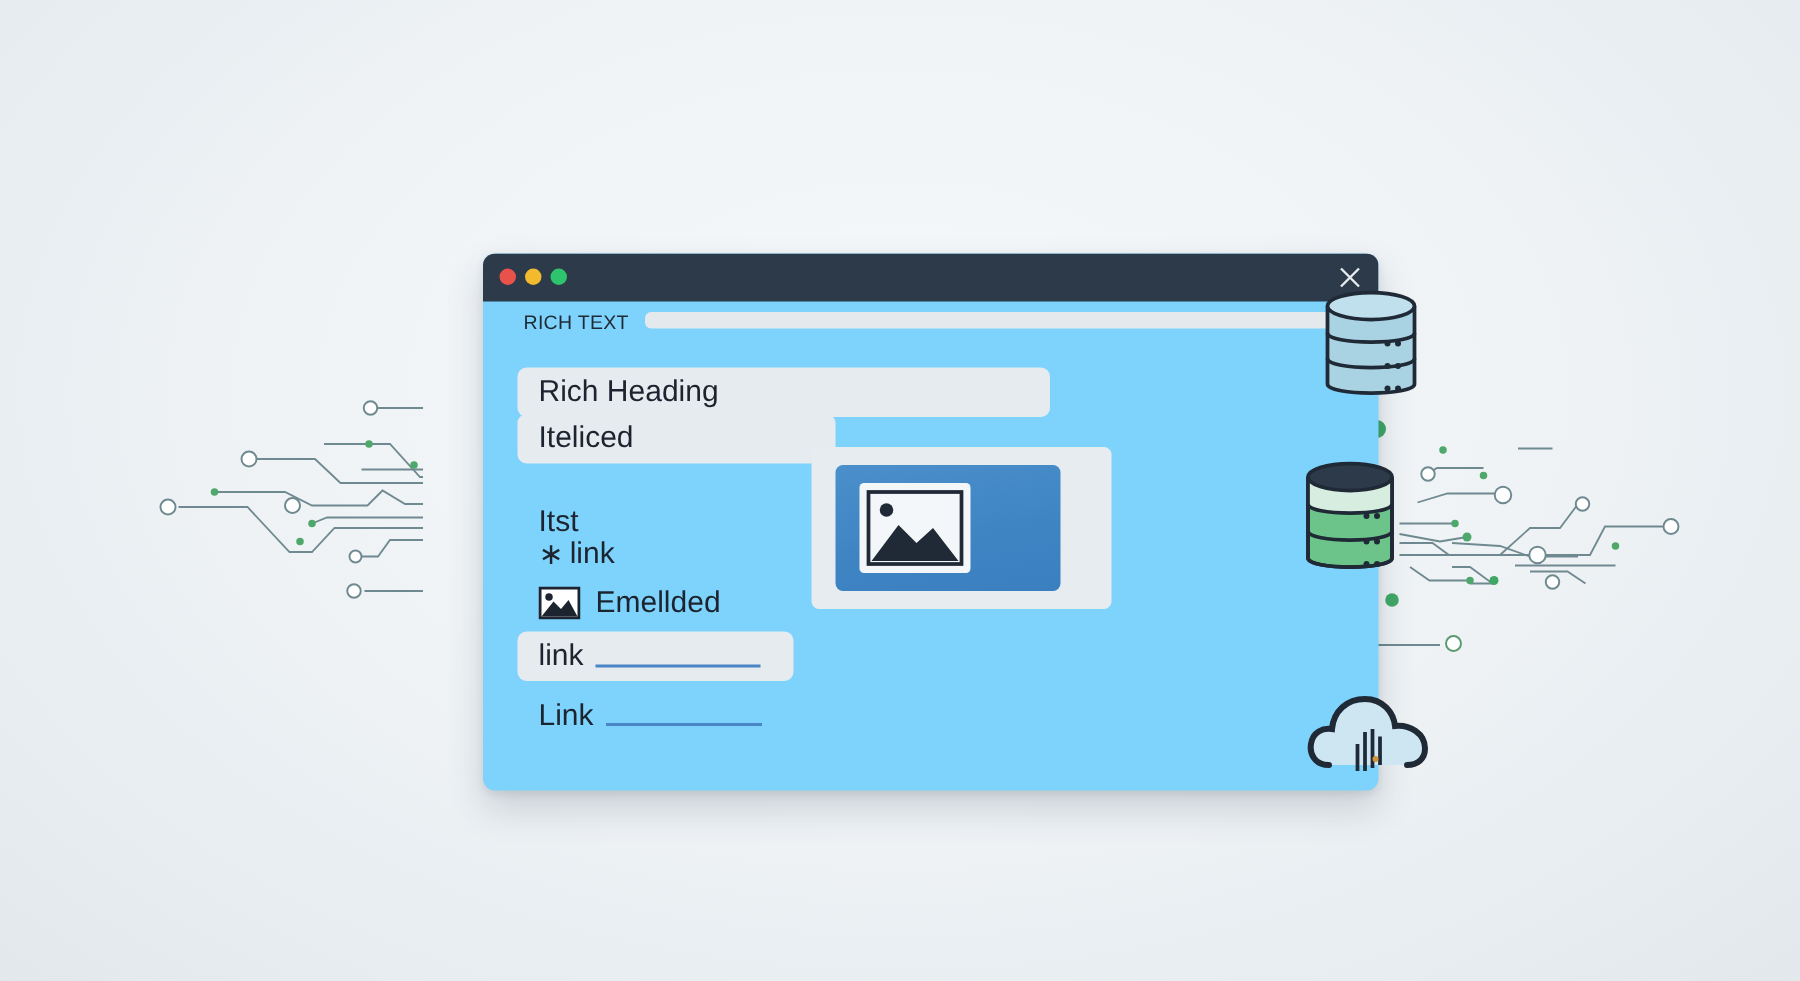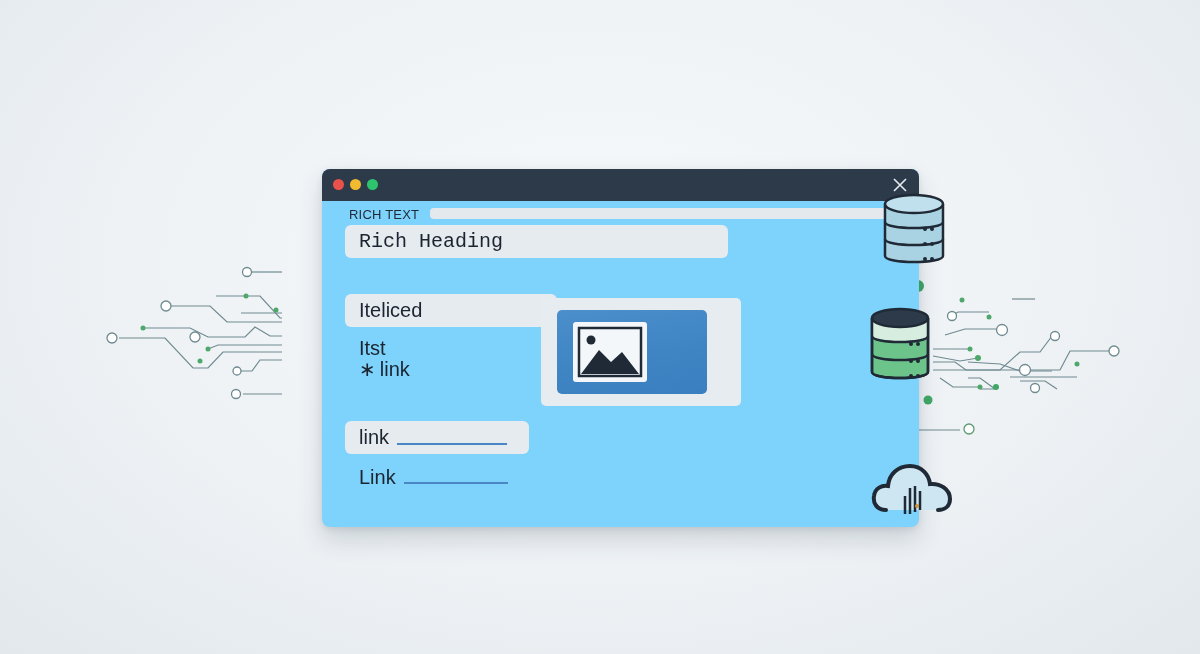--- a/index.html
+++ b/index.html
@@ -31,22 +31,22 @@
     }
     .toolbar-label {
       position: absolute; left: 27px; top: 38px; font-size: 13px; color: #1f2a36; letter-spacing: 0.2px;
     }
     .toolbar-bar {
       position: absolute; left: 108px; top: 39px; width: 468px; height: 11px;
       background: #e4e9ee; border-radius: 4px;
     }
     .row { position: absolute; font-size: 20px; color: #1c2430; display: flex; align-items: center; }
     .row.pill { background: #e6ebf0; border-radius: 6px; padding-left: 14px; }
-    .heading-row { left: 23px; top: 56px; width: 383px; height: 33px; font-family: Liberation Mono, monospace; }
-    .italic-row { left: 23px; top: 125px; width: 212px; height: 33px; }
+    .heading-row { left: 23px; top: 76px; width: 355px; height: 33px; }
+    .italic-row { left: 23px; top: 107px; width: 212px; height: 33px; }
     .list-row { left: 37px; top: 164px; height: 30px; }
     .bullet-row { left: 37px; top: 185px; height: 30px; }
     .embed-row { left: 37px; top: 218px; height: 30px; }
     .link-row1 { left: 23px; top: 252px; width: 184px; height: 33px; }
     .link-row2 { left: 37px; top: 293px; height: 30px; }
     .link-line { display: inline-block; height: 2px; background: #4a86c5; margin-left: 8px; margin-top: 12px; }
     .bullet-star { font-size: 20px; margin-right: 4px; }
     .embed-icon { margin-right: 10px; display: inline-flex; }
     .media-panel {
       position: absolute; left: 219px; top: 129px; width: 200px; height: 108px;
@@ -198,20 +198,30 @@
   <div class="row pill italic-row">
     <span>Iteliced</span>
   </div>
   <div class="row list-row">
     <span>Itst</span>
   </div>
   <div class="row bullet-row">
     <span class="bullet-star">∗</span>
     <span>link</span>
   </div>
+  <div class="row embed-row">
+    <span class="embed-icon">
+      <svg width="28" height="22" viewBox="0 0 28 22">
+        <rect x="1" y="1" width="26" height="20" fill="#ffffff" stroke="#1c2430" stroke-width="2"></rect>
+        <circle cx="7" cy="7" r="2.5" fill="#1c2430"></circle>
+        <path d="M2 20 L10 10 L15 15 L20 9 L26 20 Z" fill="#1c2430"></path>
+      </svg>
+    </span>
+    <span>Emellded</span>
+  </div>
   <div class="row pill link-row1">
     <span>link</span>
     <span class="link-line" style="width:110px"></span>
   </div>
   <div class="row link-row2">
     <span>Link</span>
     <span class="link-line" style="width:104px"></span>
   </div>
 
   <div class="media-panel"></div>

